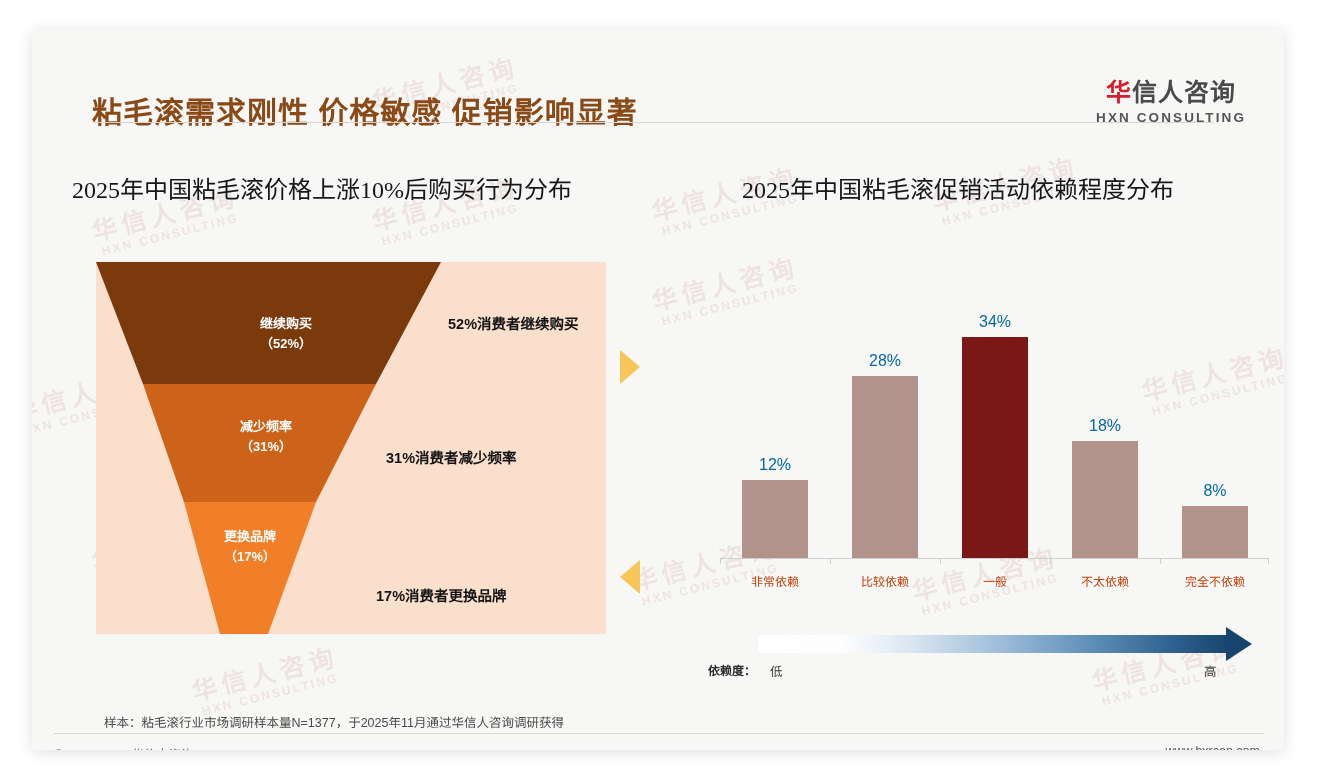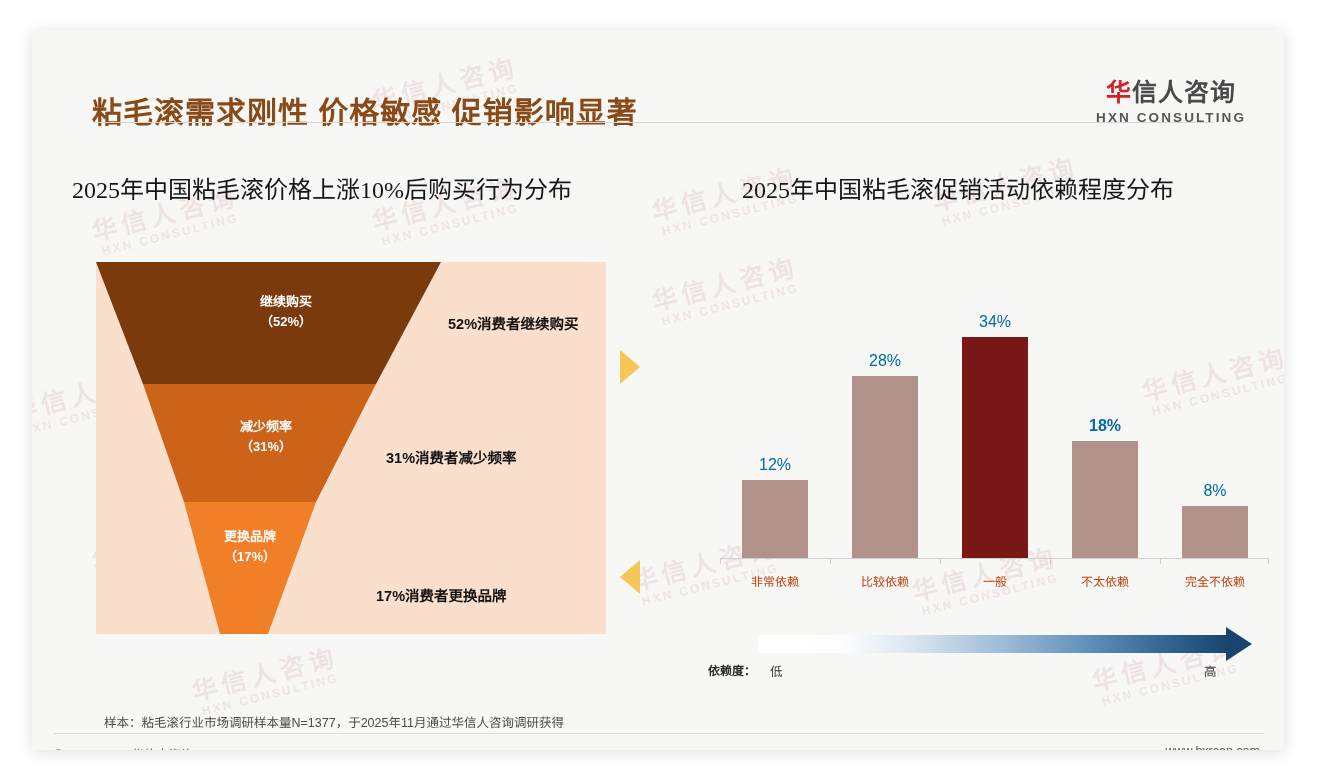--- a/index.html
+++ b/index.html
@@ -197,21 +197,21 @@
   <div class="sec-title" id="title-right">2025年中国粘毛滚促销活动依赖程度分布</div>
 
   <div class="funnel-panel">
     <div class="funnel-bg"></div>
     <svg class="funnel-svg" width="510" height="372" viewBox="0 0 510 372">
       <polygon points="0,0 345,0 280,122 47,122" fill="#7b3a0c"></polygon>
       <polygon points="47,122 280,122 220,240 88,240" fill="#cc6318"></polygon>
       <polygon points="88,240 220,240 172,372 124,372" fill="#f07f28"></polygon>
     </svg>
 
-    <div class="funnel-label" style="left:110px;top:30px;width:160px;">
+    <div class="funnel-label" style="left:110px;top:52px;width:160px;">
       <span>继续购买</span><br>
       <span>（52%）</span>
     </div>
     <div class="funnel-label" style="left:90px;top:155px;width:160px;">
       <span>减少频率</span><br>
       <span>（31%）</span>
     </div>
     <div class="funnel-label" style="left:74px;top:265px;width:160px;">
       <span>更换品牌</span><br>
       <span>（17%）</span>
@@ -236,21 +236,21 @@
       <div class="bar-col" style="left:110px;">
         <div class="bar-rect" style="height:182px;"></div>
         <div class="bar-val" style="bottom:188px;">28%</div>
       </div>
 
       <div class="bar-col" style="left:220px;">
         <div class="bar-rect hl" style="height:221px;"></div>
         <div class="bar-val" style="bottom:227px;">34%</div>
       </div>
 
-      <div class="bar-col" style="left:330px;font-weight:bold;">
+      <div class="bar-col" style="left:330px;">
         <div class="bar-rect" style="height:117px;"></div>
         <div class="bar-val" style="bottom:123px;">18%</div>
       </div>
 
       <div class="bar-col" style="left:440px;">
         <div class="bar-rect" style="height:52px;"></div>
         <div class="bar-val" style="bottom:58px;">8%</div>
       </div>
     </div>
 

